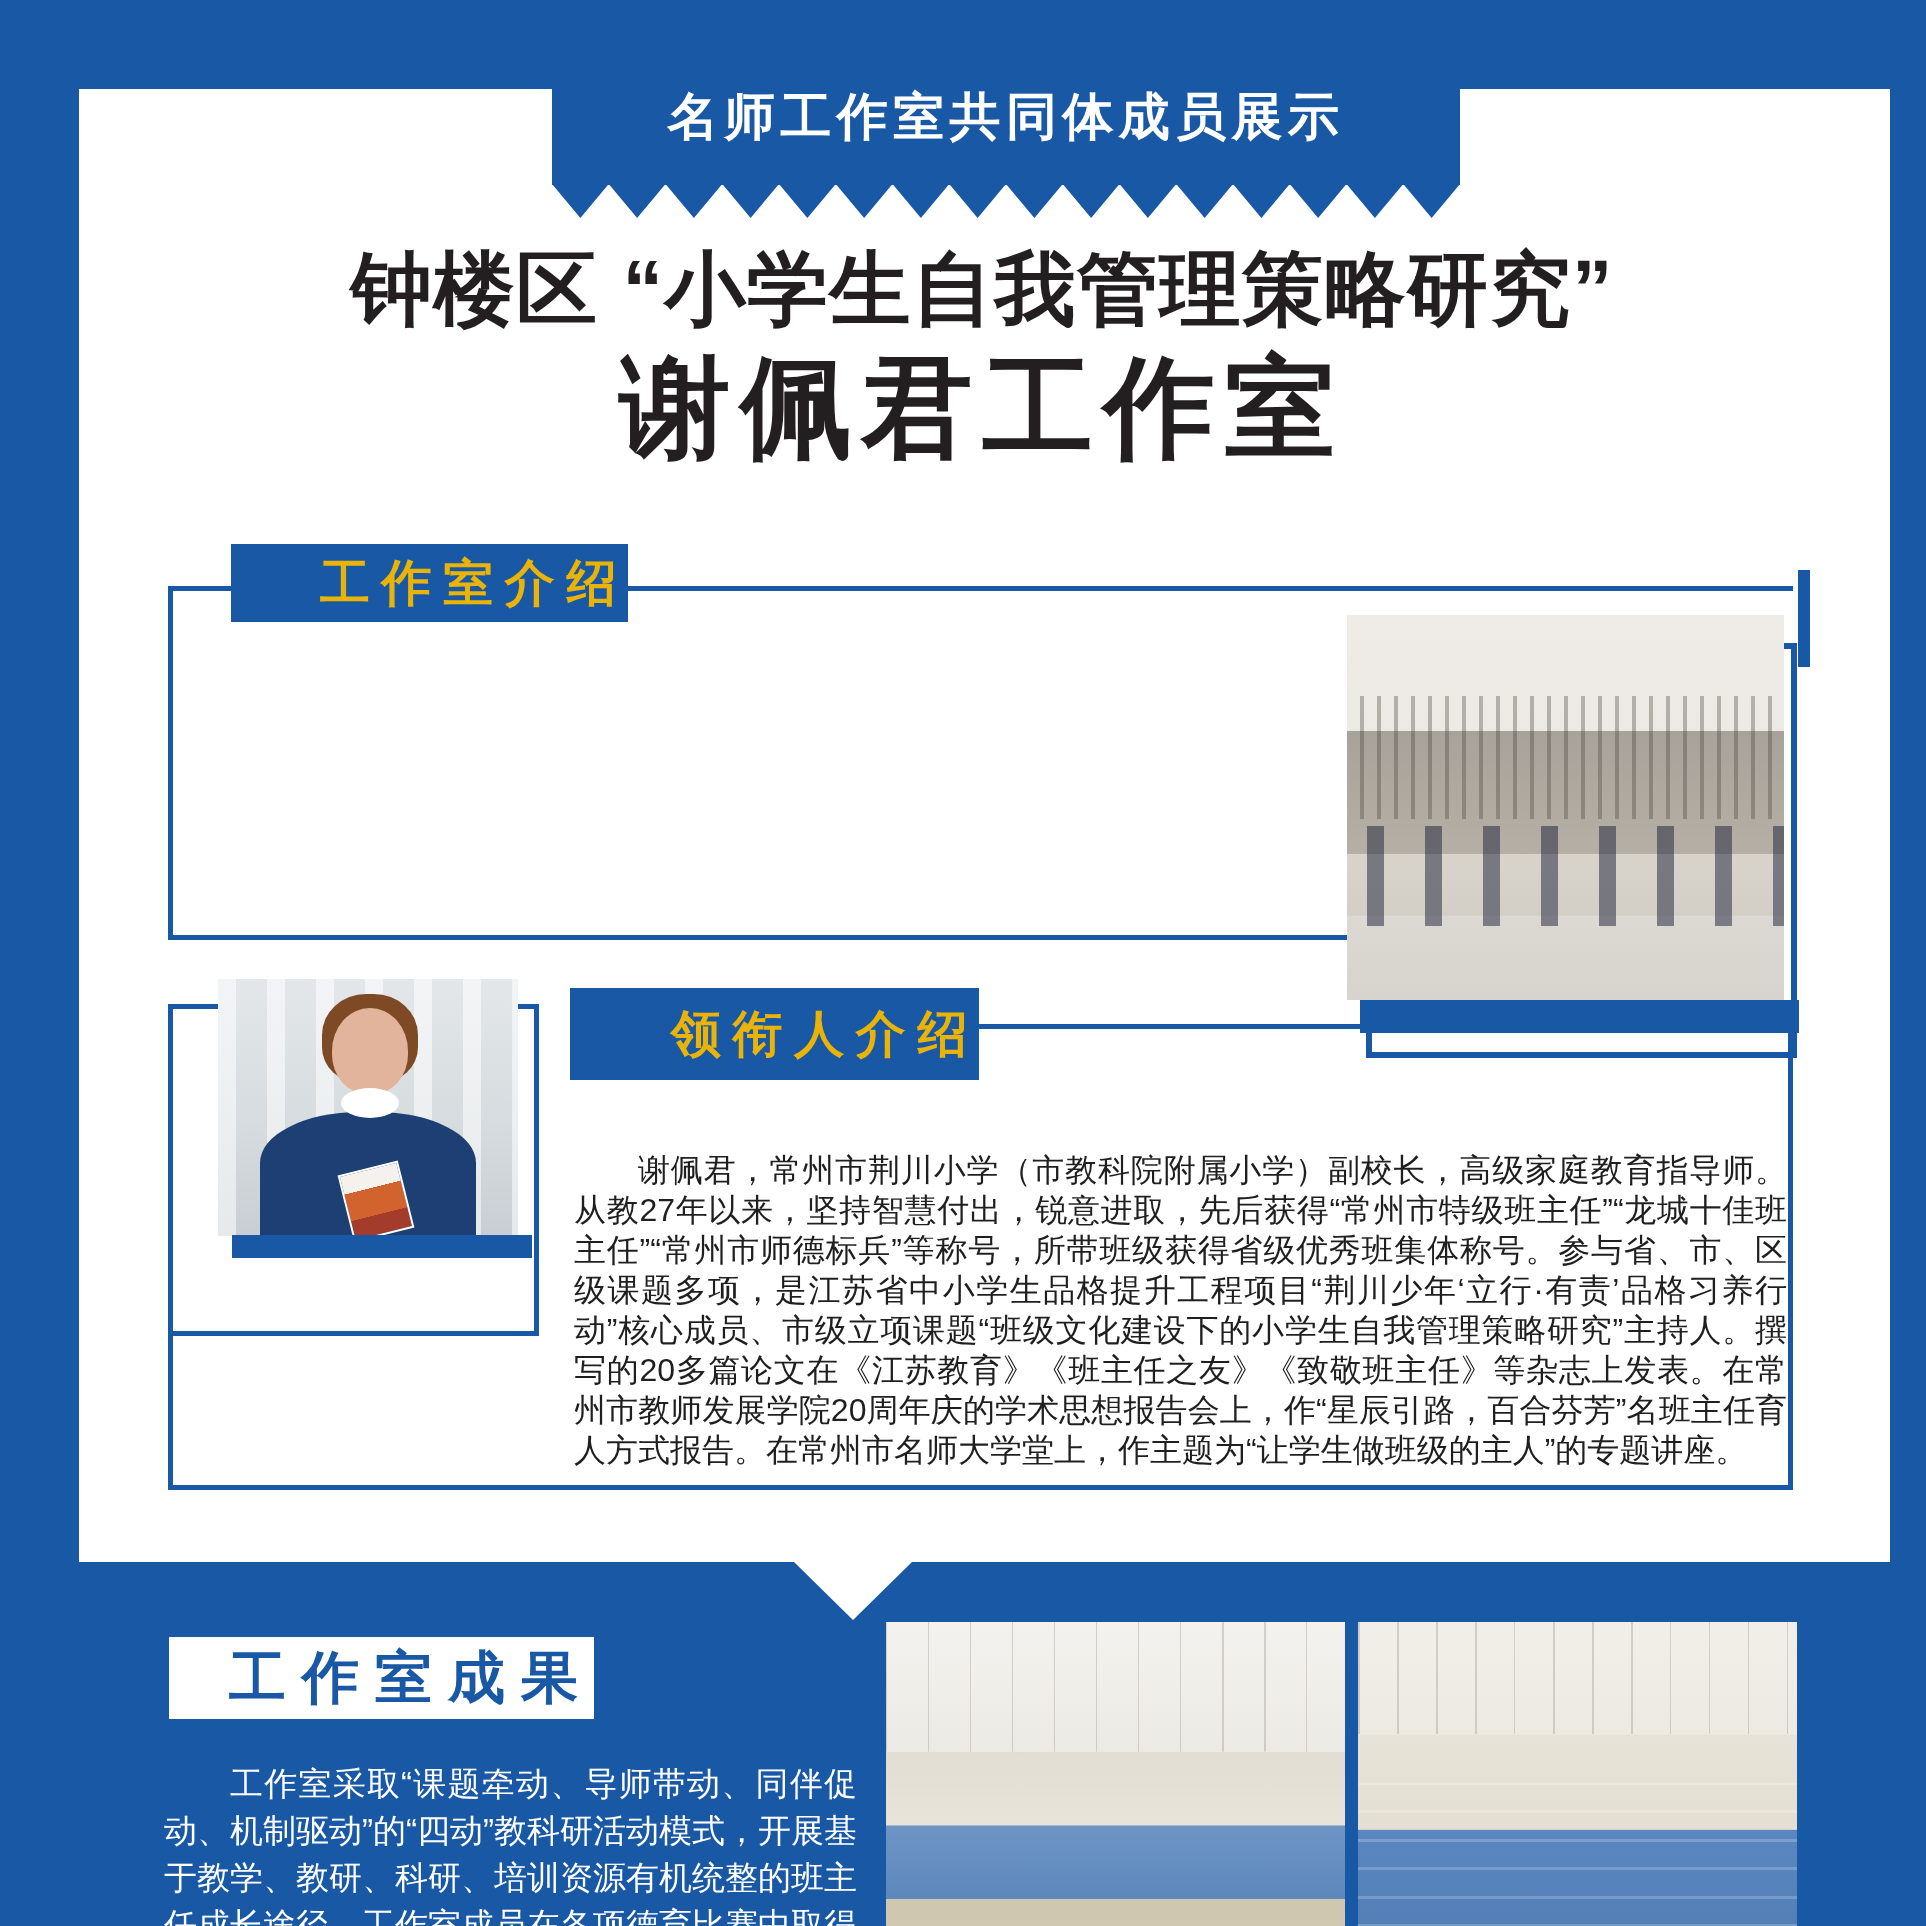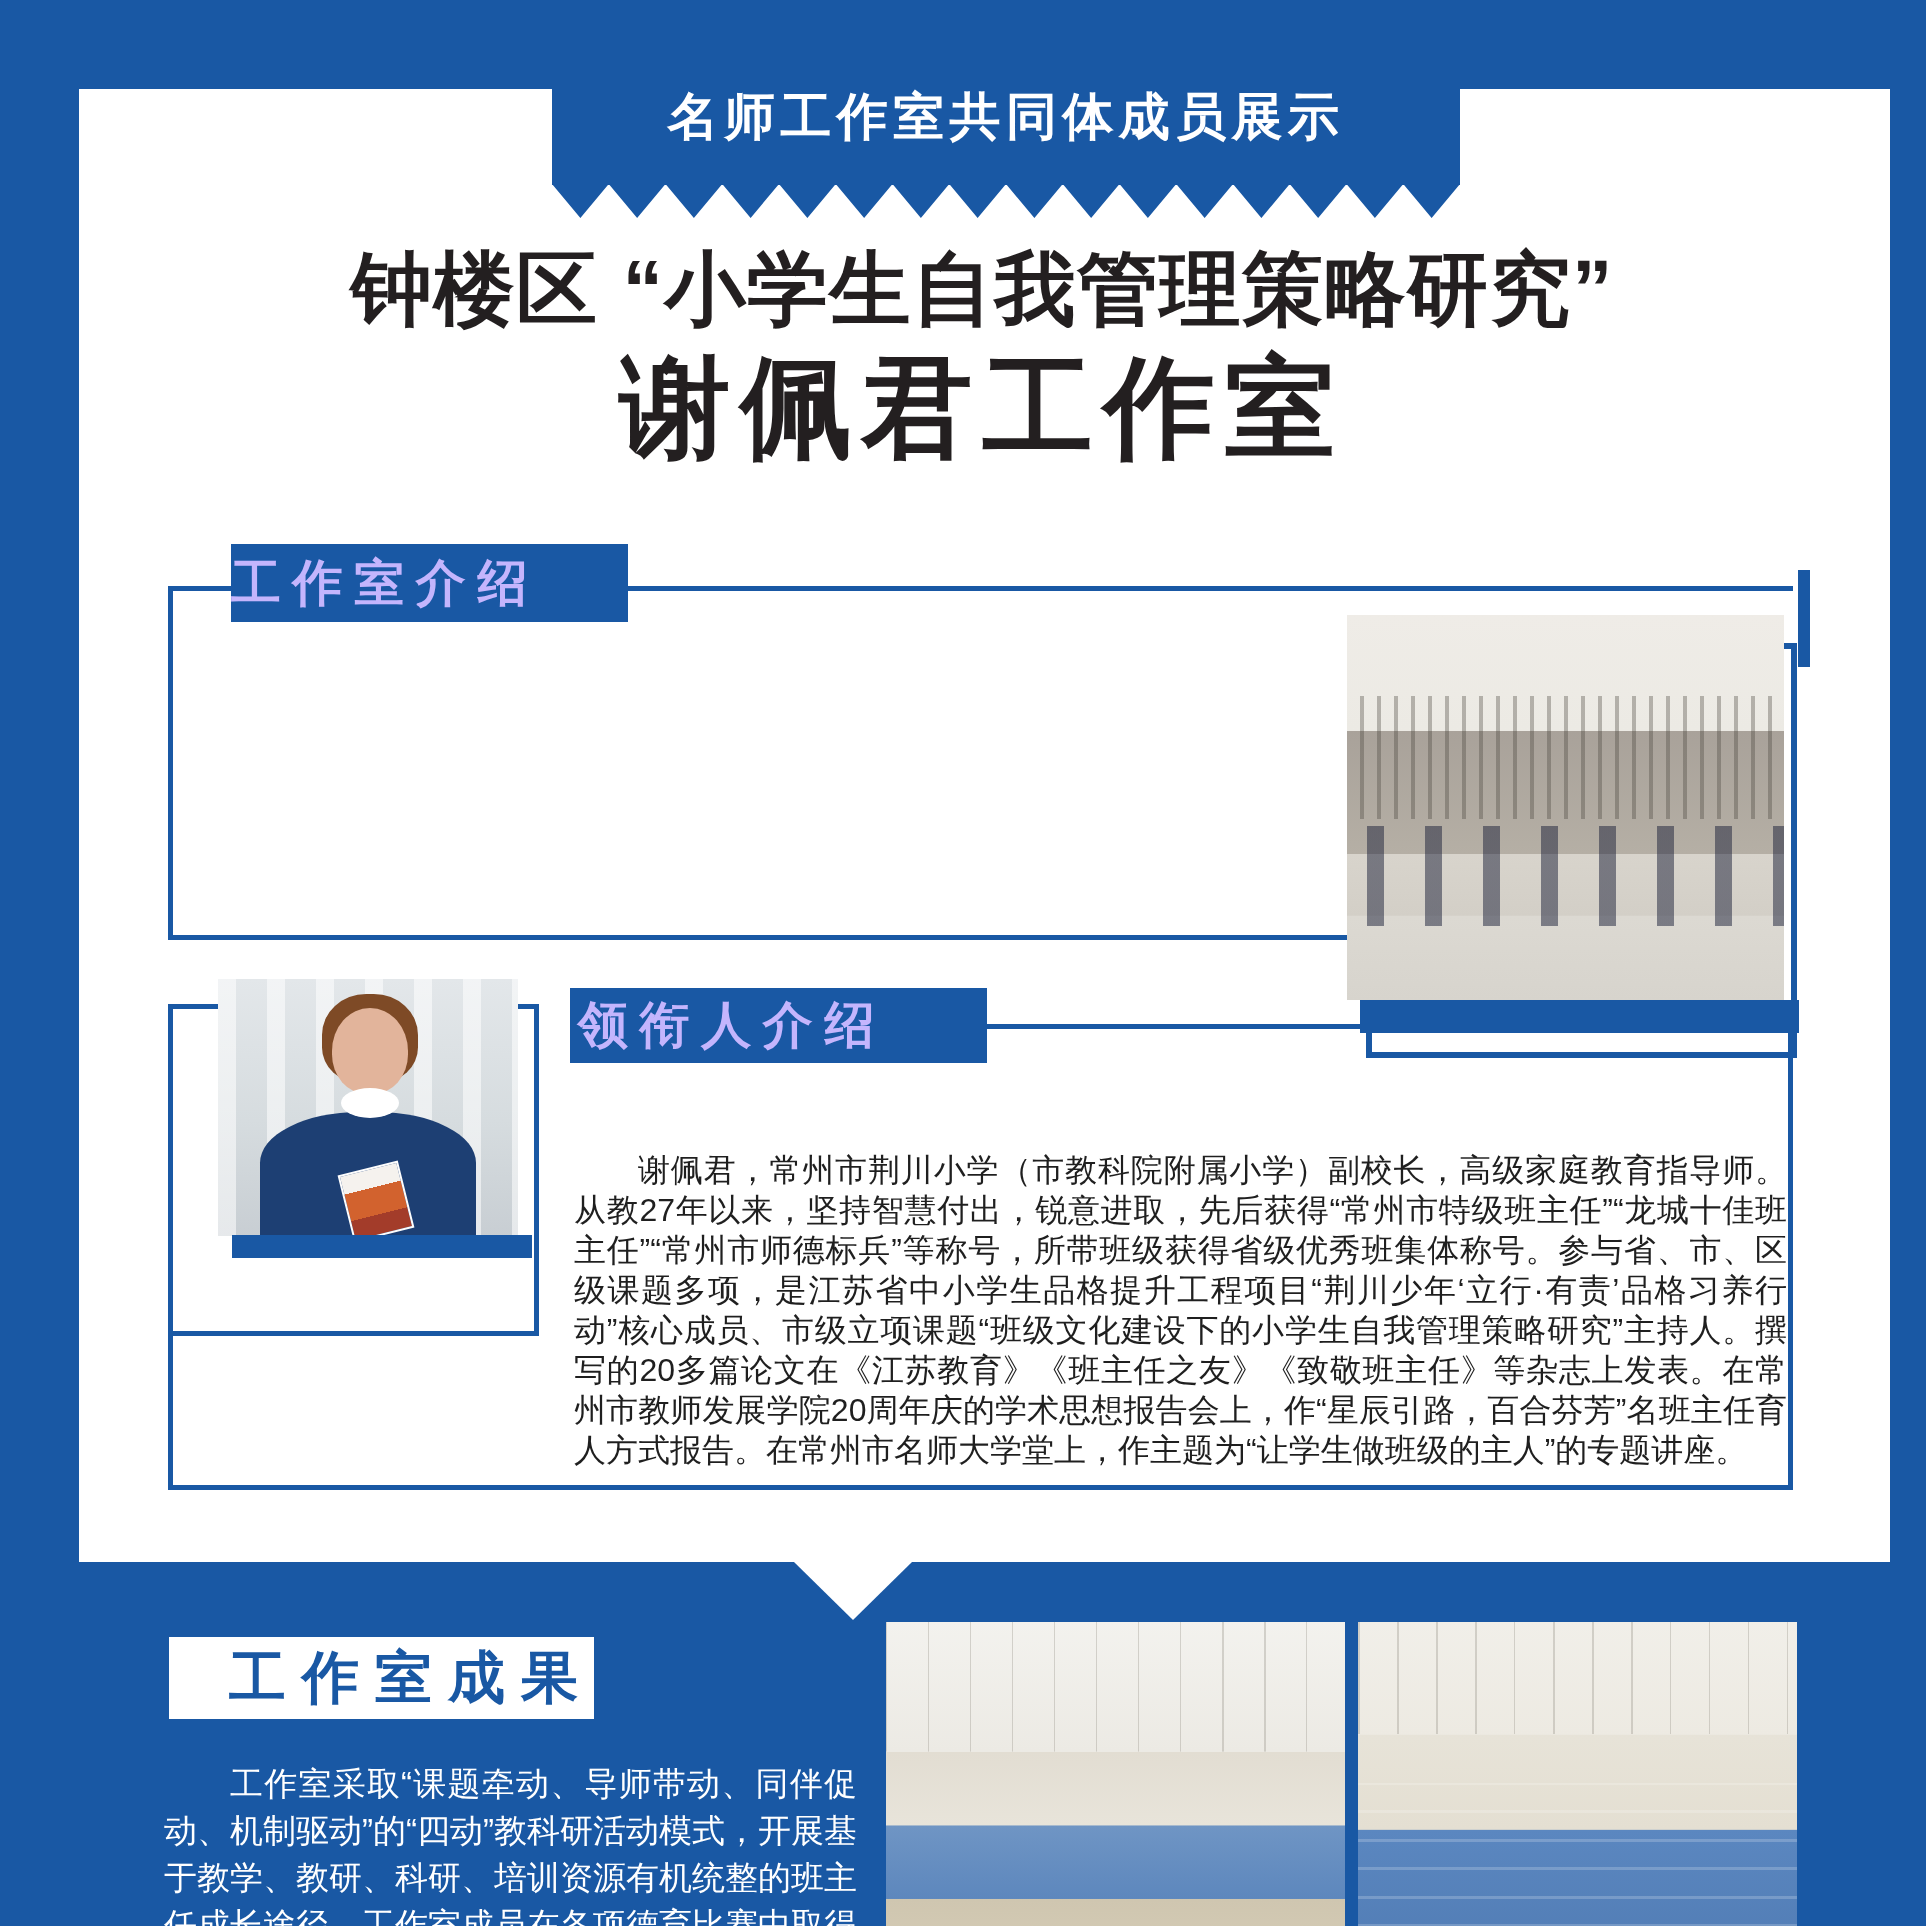--- a/index.html
+++ b/index.html
@@ -21,21 +21,21 @@
   .banner-text{position:absolute; left:0; right:0; top:83px; text-align:center;
     color:#ffffff; font-size:51px; font-weight:700; letter-spacing:5.4px; white-space:nowrap;}
   .banner-teeth{position:absolute; left:552px; top:184px; width:908px; height:34px; display:block;}
   
   .title1{left:0; width:1965px; top:236px; margin:0; text-align:center;
     font-size:81px; font-weight:900; color:#231f20; letter-spacing:1.5px; white-space:nowrap;}
   .title2{left:0; width:1965px; top:334px; margin:0; text-align:center;
     font-size:111px; font-weight:900; color:#231f20; letter-spacing:10px; white-space:nowrap;}
   
   .frame-line{background:#1958a4;}
-  .heading-box{background:#1958a4; color:#c4b5fd; display:flex; align-items:center; justify-content:flex-start;
+  .heading-box{background:#1958a4; color:#eab308; display:flex; align-items:center; justify-content:flex-end;
     font-weight:700; white-space:nowrap;}
   .body-text{margin:0; color:#1f1f1f; text-align:justify; text-align-last:left;}
   .body-text{text-indent:2em;}
   
   .s1-line-top{left:168px; top:586px; width:1625px; height:5.4px; z-index:1;}
   .s1-line-left{left:168px; top:586px; width:5.4px; height:354px; z-index:1;}
   .s1-line-bottom{left:168px; top:935px; width:1198px; height:5.4px; z-index:1;}
   .s1-outline{left:1366px; top:643px; width:431px; height:415px;
     border:6.2px solid #1958a4; box-sizing:border-box; z-index:1;}
   .s1-accent{left:1798px; top:570px; width:12.3px; height:97px; background:#1958a4; z-index:1;}
@@ -65,21 +65,21 @@
     background:linear-gradient(180deg,#f5f2ee 0 28%, #d2622e 28% 70%, #a33c2a 70% 100%);
     border:2.3px solid #fdfdfd; transform:rotate(-14deg);}
   
   .s2-outline{left:168px; top:1004px; width:371px; height:332px;
     border:5.4px solid #1958a4; box-sizing:border-box; z-index:1;}
   .s2-line-left-ext{left:168px; top:1333px; width:5.4px; height:157px; z-index:1;}
   .s2-line-bottom{left:168px; top:1485px; width:1625px; height:5.4px; z-index:1;}
   .s2-line-right{left:1788px; top:1024px; width:5.4px; height:466px; z-index:1;}
   .s2-line-heading{left:978px; top:1024px; width:815px; height:5.4px; z-index:1;}
   .s2-bar{left:232px; top:1235px; width:300px; height:23px; background:#1958a4; z-index:2;}
-  .s2-heading{left:570px; top:988px; width:409px; height:75px; font-size:50px; letter-spacing:11.6px; z-index:3;padding-left:8px;}
+  .s2-heading{left:570px; top:988px; width:409px; height:92px; font-size:50px; letter-spacing:11.6px; z-index:3;}
   .s2-body{left:574px; top:1150px; width:1213px; font-size:32px; line-height:40px; z-index:2;}
   
   .s3-heading{left:169px; top:1637px; width:425px; height:82px; background:#ffffff; color:#1958a4;
     display:flex; align-items:center; justify-content:flex-end; font-size:57px; font-weight:700; letter-spacing:16px; z-index:2;}
   .s3-body{left:164px; top:1760px; width:693px; font-size:33px; line-height:47px;
     color:#ffffff; text-align:justify; text-align-last:left; text-indent:2em; margin:0; z-index:2;}
   .grid-photo{z-index:2;}
   .gp1{left:886px; top:1622px; width:459px; height:432px;
     background-image:
       repeating-linear-gradient(90deg, rgba(150,146,136,0.35) 0 1.5px, rgba(0,0,0,0) 1.5px 42px),

